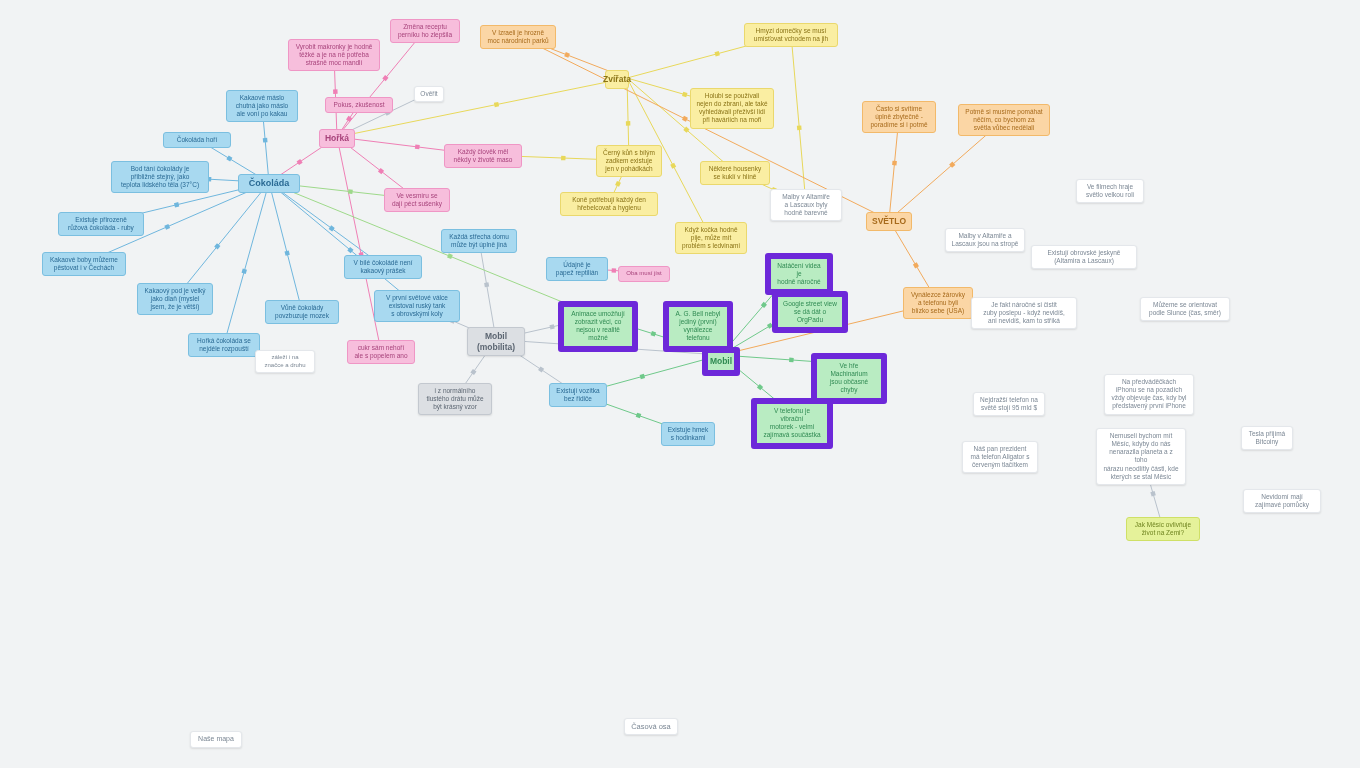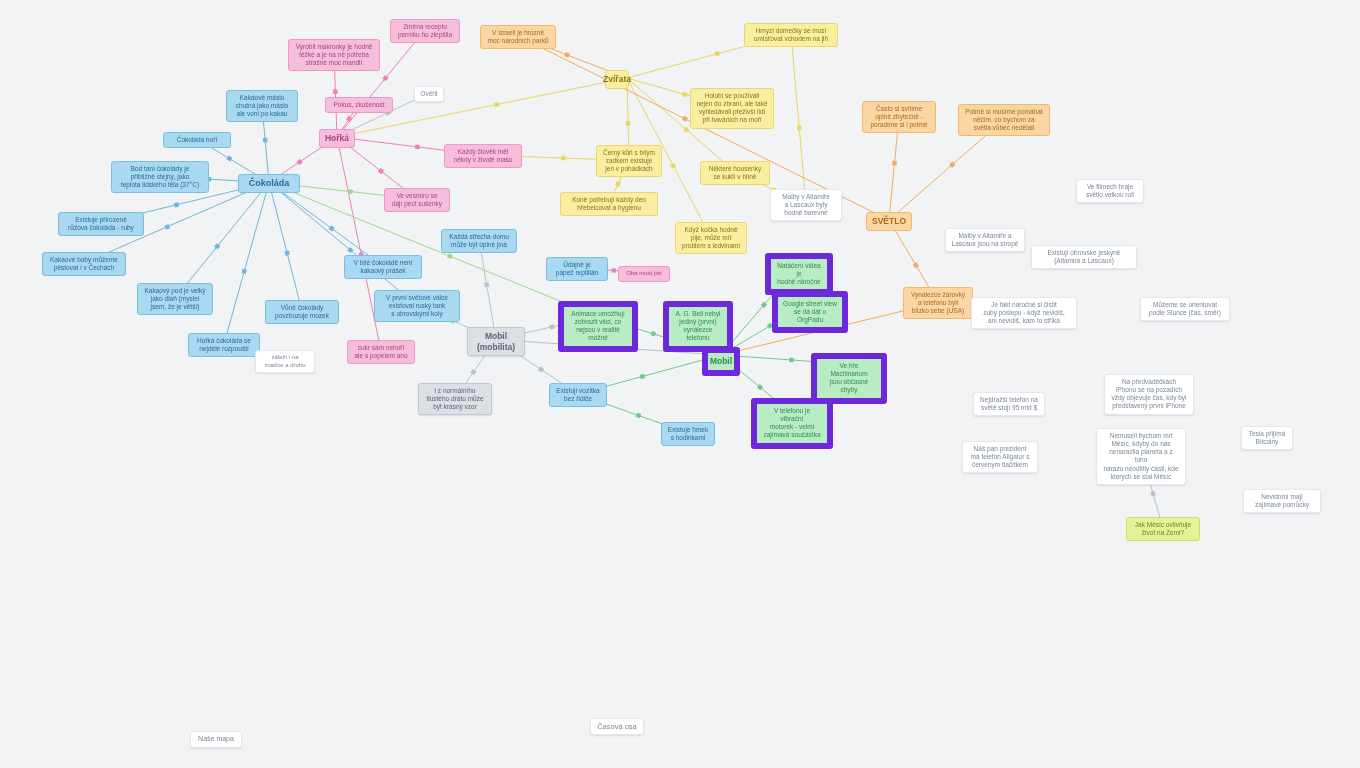--- a/index.html
+++ b/index.html
@@ -272,14 +272,14 @@
 nenarazila planeta a z toho
 nárazu neodlítly části, kde
 kterých se stal Měsíc</div>
     <div class="node n-white sh" style="left: 1241px; top: 426px; width: 52px; min-height: 22px; font-size: 6.5px;">Tesla přijímá
 Bitcoiny</div>
     <div class="node n-white sh" style="left: 1243px; top: 489px; width: 78px; min-height: 22px; font-size: 6.5px;">Nevidomí mají
 zajímavé pomůcky</div>
     <div class="node n-lime" style="left: 1126px; top: 517px; width: 74px; min-height: 22px; font-size: 6.5px;">Jak Měsíc ovlivňuje
 život na Zemi?</div>
     <div class="node n-white sh" style="left: 190px; top: 731px; width: 52px; min-height: 16px; font-size: 7px;">Naše mapa</div>
-    <div class="node n-white sh" style="left: 590px; top: 718px; width: 54px; min-height: 17px; font-size: 7.5px;">Časová osa</div>
+    <div class="node n-white sh" style="left: 624px; top: 718px; width: 54px; min-height: 17px; font-size: 7.5px;">Časová osa</div>
   </div>
 
 </body></html>

